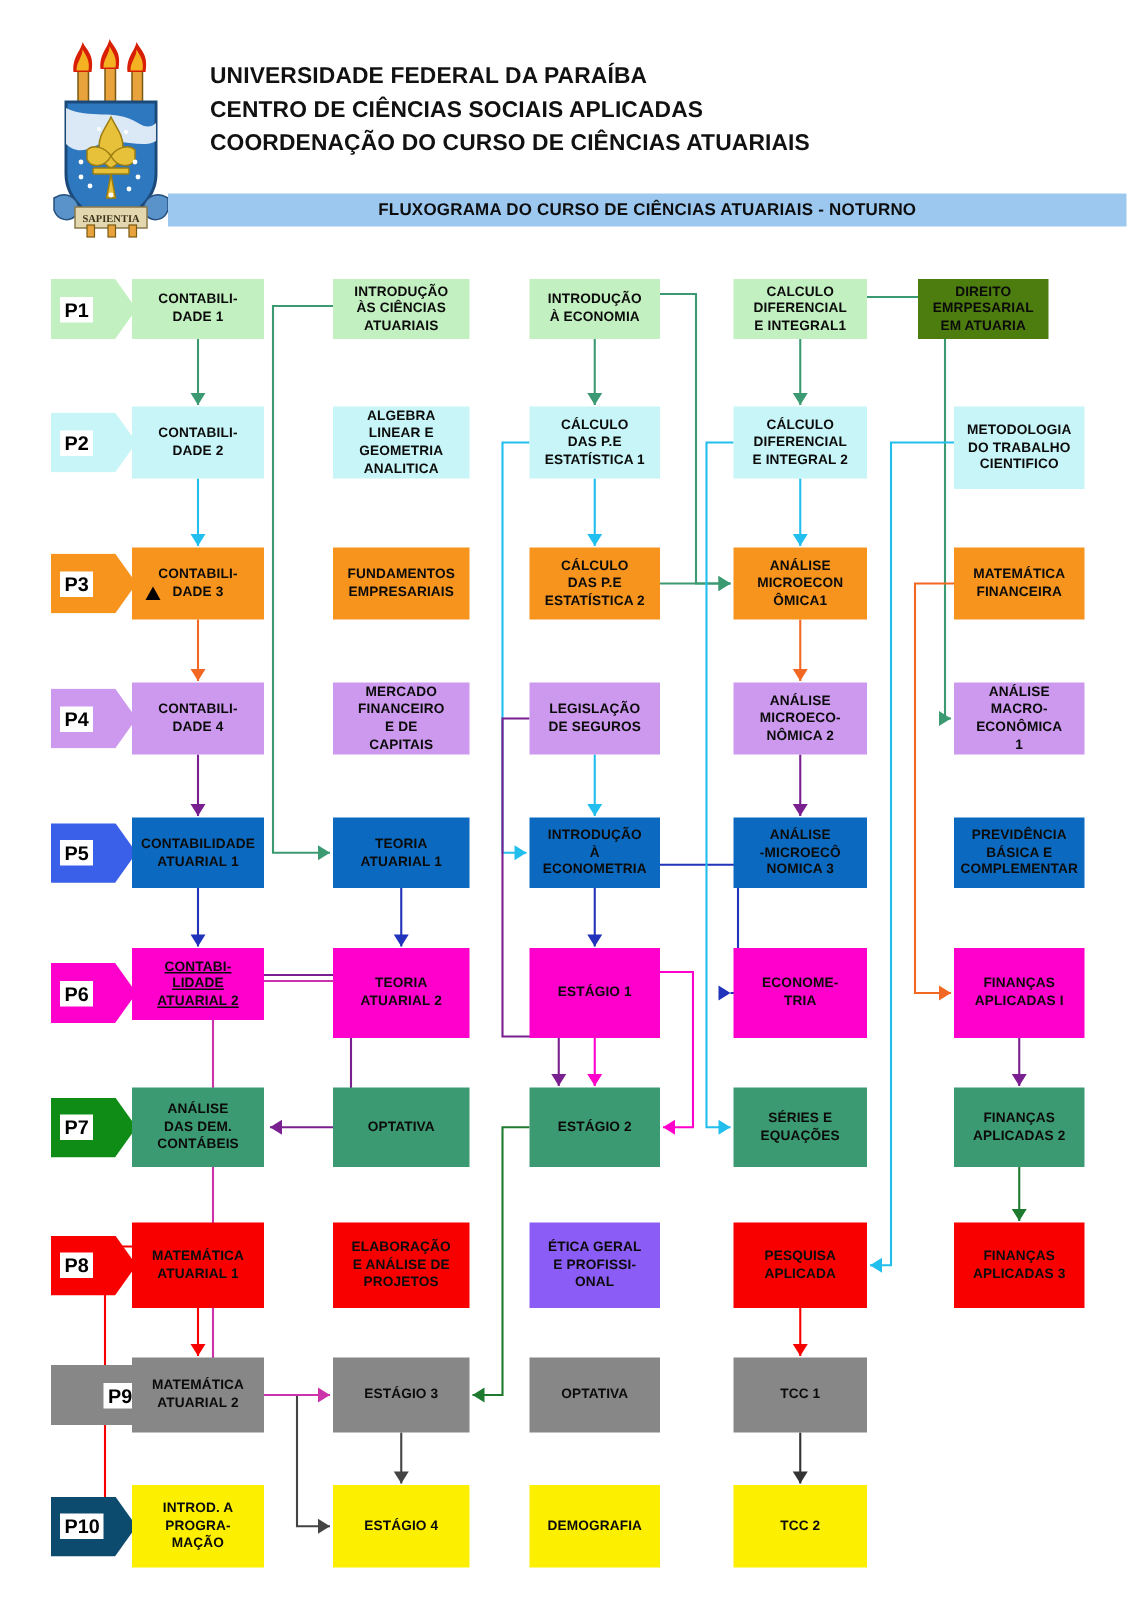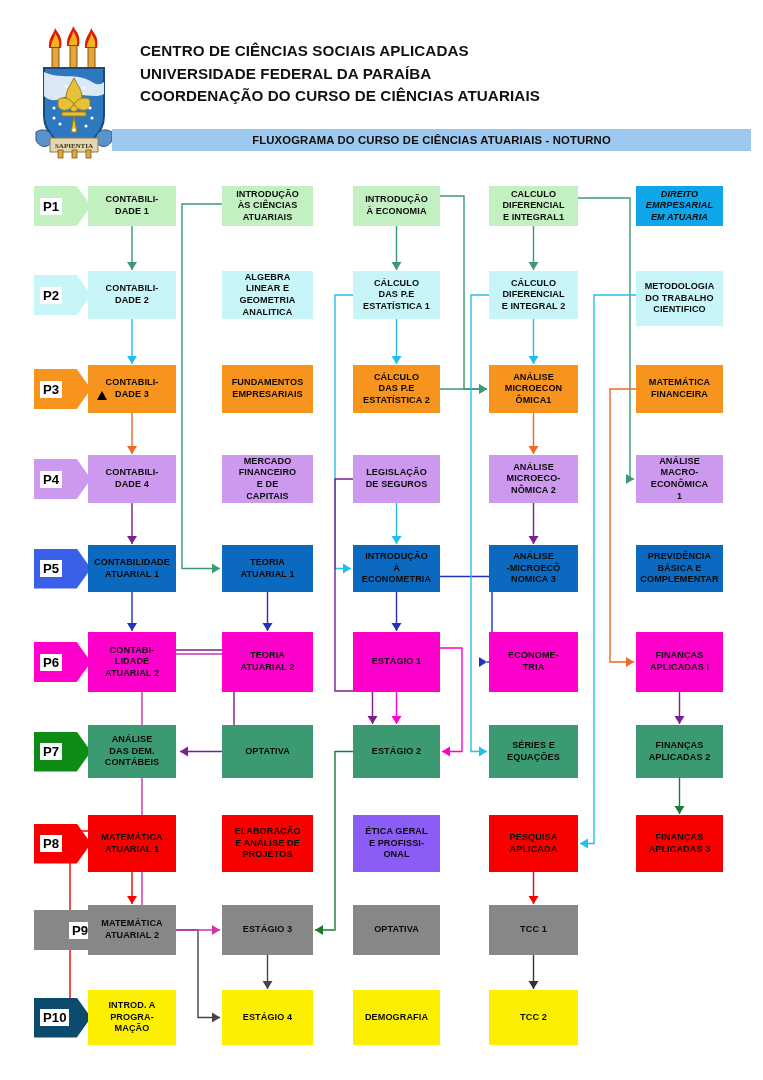--- a/index.html
+++ b/index.html
@@ -106,22 +106,22 @@
         <text x="42" y="128" font-size="7" text-anchor="middle" fill="#3a3218" font-family="Liberation Serif, serif" font-weight="bold">SAPIENTIA</text>
         <g fill="#E8A33D" stroke="#7a5a12" stroke-width="0.8">
           <rect x="26" y="130" width="5" height="8"></rect>
             <rect x="40" y="130" width="5" height="8"></rect>
           <rect x="54" y="130" width="5" height="8"></rect>
         </g>
       </svg>
     </div>
 
     <div class="univ-lines">
+      <div class="univ-line">UNIVERSIDADE FEDERAL DA PARAÍBA</div>
       <div class="univ-line">CENTRO DE CIÊNCIAS SOCIAIS APLICADAS</div>
-      <div class="univ-line">UNIVERSIDADE FEDERAL DA PARAÍBA</div>
       <div class="univ-line">COORDENAÇÃO DO CURSO DE CIÊNCIAS ATUARIAIS</div>
     </div>
 
     <div class="banner">
       <span>FLUXOGRAMA DO CURSO DE CIÊNCIAS ATUARIAIS - NOTURNO</span>
     </div>
   </div>
 
   <div class="flow">
     <svg class="edges" id="edge-layer">
@@ -245,21 +245,21 @@
         </div>
         <div class="node" style="left: 353px; top: 16px; width: 87px; height: 40px; background: rgb(195, 240, 192); color: rgb(11, 11, 11);">
           <span class="lbl">INTRODUÇÃO
 À ECONOMIA</span>
         </div>
         <div class="node" style="left: 489px; top: 16px; width: 89px; height: 40px; background: rgb(195, 240, 192); color: rgb(11, 11, 11);">
           <span class="lbl">CALCULO
 DIFERENCIAL
 E INTEGRAL1</span>
         </div>
-        <div class="node" style="left: 636px; top: 16px; width: 87px; height: 40px; background: #0ea5e9; color: rgb(11, 11, 11); font-style: italic;">
+        <div class="node" style="left: 612px; top: 16px; width: 87px; height: 40px; background: #4d7c0f; color: rgb(11, 11, 11);">
           <span class="lbl">DIREITO
 EMRPESARIAL
 EM ATUARIA</span>
         </div>
         <div class="node" style="left: 88px; top: 101px; width: 88px; height: 48px; background: rgb(200, 245, 247); color: rgb(11, 11, 11);">
           <span class="lbl">CONTABILI-
 DADE 2</span>
         </div>
         <div class="node" style="left: 222px; top: 101px; width: 91px; height: 48px; background: rgb(200, 245, 247); color: rgb(11, 11, 11);">
           <span class="lbl">ALGEBRA
@@ -345,21 +345,21 @@
         <div class="node" style="left: 489px; top: 375px; width: 89px; height: 47px; background: rgb(11, 106, 192);">
           <span class="lbl">ANÁLISE
 -MICROECÔ
 NOMICA 3</span>
         </div>
         <div class="node" style="left: 636px; top: 375px; width: 87px; height: 47px; background: rgb(11, 106, 192);">
           <span class="lbl">PREVIDÊNCIA
 BÁSICA E
 COMPLEMENTAR</span>
         </div>
-        <div class="node" style="left: 88px; top: 462px; width: 88px; height: 60px; background: rgb(255, 0, 204);">
+        <div class="node" style="left: 88px; top: 462px; width: 88px; height: 48px; background: rgb(255, 0, 204); text-decoration: underline;">
           <span class="lbl">CONTABI-
 LIDADE
 ATUARIAL 2</span>
         </div>
         <div class="node" style="left: 222px; top: 462px; width: 91px; height: 60px; background: rgb(255, 0, 204);">
           <span class="lbl">TEORIA
 ATUARIAL 2</span>
         </div>
         <div class="node" style="left: 353px; top: 462px; width: 87px; height: 60px; background: rgb(255, 0, 204);">
           <span class="lbl">ESTÁGIO 1</span>

